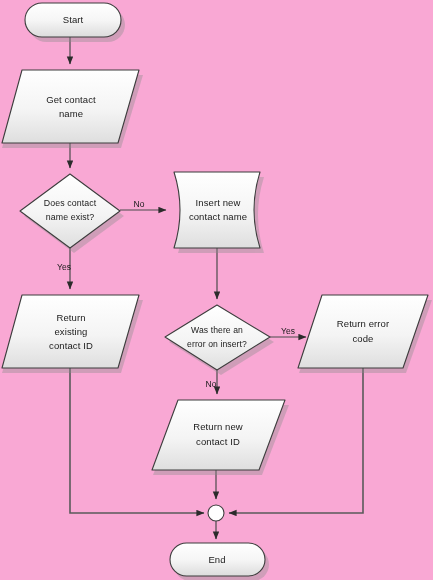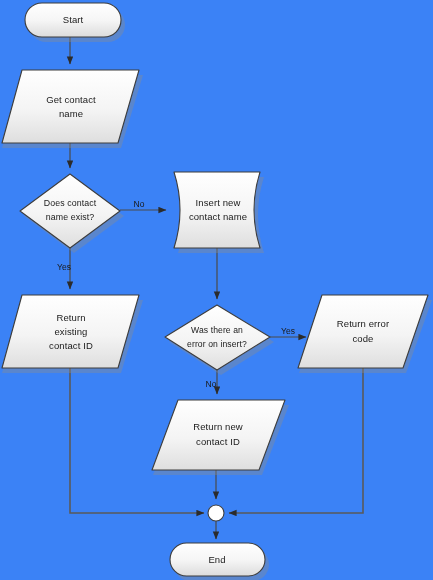--- a/index.html
+++ b/index.html
@@ -10,21 +10,21 @@
   body {
     width: 433px;
     height: 580px;
     font-family: "Liberation Sans", sans-serif;
     overflow: hidden;
   }
   #flowchart-root {
     position: relative;
     width: 433px;
     height: 580px;
-    background: #3b82f6;
+    background: #f9a8d4;
   }
   #flow-svg {
     position: absolute;
     left: 0;
     top: 0;
     width: 433px;
     height: 580px;
   }
   .node-text {
     font-family: "Liberation Sans", sans-serif;

